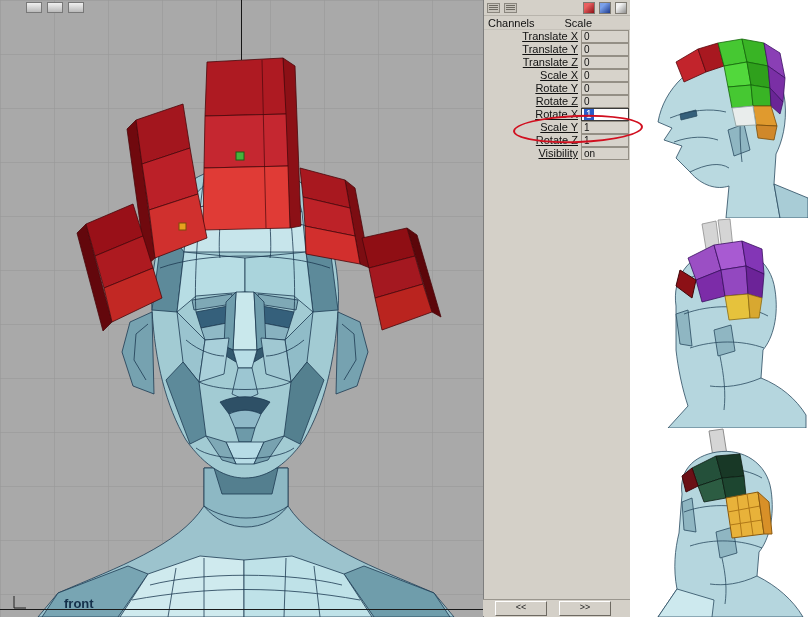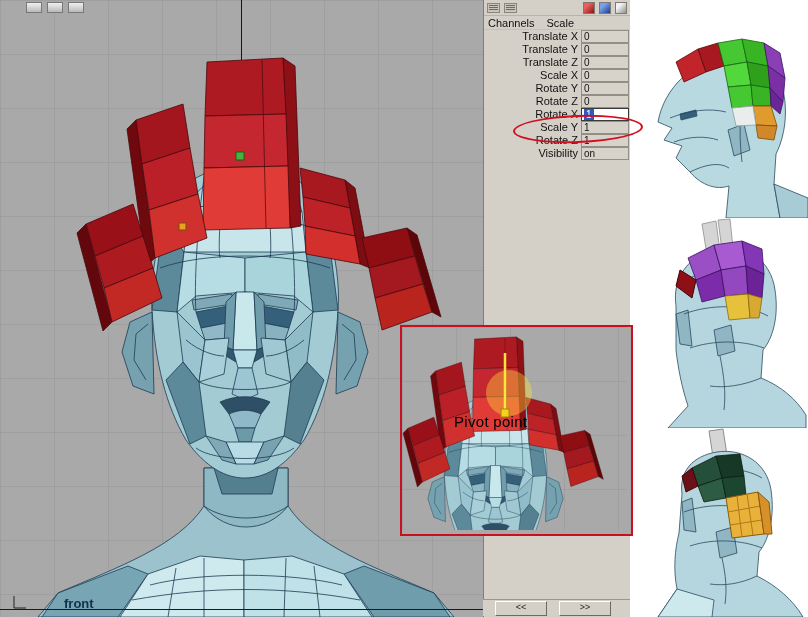--- a/index.html
+++ b/index.html
@@ -15,26 +15,26 @@
   
   .panel{position:absolute;left:483px;top:0;width:147px;height:617px;background:#d4d0c8;border-left:1px solid #7d7d7d;box-sizing:border-box;}
   .panel-top{height:13px;display:flex;align-items:center;padding:1px 3px;gap:4px;border-bottom:1px solid #b8b4ac;}
   .mini{width:11px;height:8px;border:1px solid #8a867e;background:#c9c5bd;position:relative;}
   .mini::before{content:"";position:absolute;left:1px;right:1px;top:1px;border-top:1px solid #6e6a62;box-shadow:0 2px 0 #6e6a62,0 4px 0 #6e6a62;}
   .spacer{flex:1;}
   .tool{width:10px;height:10px;border:1px solid #7e7a72;}
   .tool.red{background:linear-gradient(135deg,#e86060 30%,#8c1016);}
   .tool.blue{background:linear-gradient(135deg,#7aa0ea 30%,#1c3a8c);}
   .tool.gray{background:linear-gradient(135deg,#f2f2f2 30%,#8f8f8f);}
-  .menu-row{display:flex;gap:12px;height:13px;align-items:center;padding:0 4px;font-size:11px;color:#111;border-bottom:1px solid #c6c2ba;}
+  .menu-row{display:flex;gap:30px;height:13px;align-items:center;padding:0 4px;font-size:11px;color:#111;border-bottom:1px solid #c6c2ba;}
   .menu-item{cursor:default;}
   .group-name{font-weight:bold;font-size:11px;padding:4px 4px 3px;color:#000;}
   .rows{margin-top:0;}
   .row{display:flex;height:13px;align-items:center;}
-  .row .lbl{width:94px;text-align:right;font-size:11px;line-height:13px;padding-right:3px;color:#111;white-space:nowrap;}
+  .row .lbl{width:94px;text-align:right;font-size:11px;line-height:13px;padding-right:3px;color:#111;white-space:nowrap;text-decoration:underline;}
   .row .val{width:44px;height:11px;font-size:10px;line-height:11px;padding-left:2px;border:1px solid #948f85;background:#d7d3cb;color:#111;}
   .row .val.sel{background:#fff;border:1px solid #3a3a3a;}
   .row .val.sel span{background:#2a5cc8;color:#fff;padding:0 2px;}
   .ellipse{position:absolute;left:513px;top:115px;width:126px;height:24px;border:2px solid #d10f1f;border-radius:50%;transform:rotate(-2deg);z-index:9;pointer-events:none;}
   .pager{position:absolute;left:483px;top:599px;width:147px;height:17px;border-top:1px solid #9a968e;background:#d4d0c8;display:flex;align-items:center;padding:0 12px;gap:12px;box-sizing:border-box;z-index:3;}
   .pbtn{width:50px;height:13px;font-size:9px;line-height:11px;text-align:center;background:#d4d0c8;border:1px solid;border-color:#ffffff #6e6a62 #6e6a62 #ffffff;color:#222;cursor:pointer;}
 
   
   .inset{position:absolute;left:400px;top:325px;width:229px;height:207px;border:2px solid #c81020;background:#a9a9a9;z-index:7;box-sizing:content-box;}
   .inset-caption{position:absolute;left:52px;top:86px;font-size:15px;color:#000;z-index:3;letter-spacing:0.3px;}
@@ -293,29 +293,14 @@
       </g>
       <path d="M52 48 L62 40 L68 58 L56 64 Z" fill="#6b1016" stroke="#400508"></path>
       <g>
         <path d="M96 70 L128 64 L134 106 L102 110 Z" fill="#e8b23a" stroke="#8a5a10"></path>
         <path d="M107 68 L112 109 M117 66 L123 107 M98 84 L130 78 M100 97 L132 92" stroke="#b07818" fill="none"></path>
         <path d="M128 64 L139 74 L142 106 L134 106 Z" fill="#d89028" stroke="#8a5a10"></path>
       </g>
     </svg>
   </div>
 
-  <div class="inset">
-    <svg width="225" height="203" viewBox="0 0 225 203">
-      <rect width="225" height="203" fill="#a9a9a9"></rect>
-      <rect width="225" height="203" fill="url(#grid)"></rect>
-      <g transform="scale(0.55) translate(-75,-40)">
-        <use href="#headfull"></use>
-      </g>
-      <g>
-        <circle cx="107" cy="66" r="23" fill="#ffe63c" fill-opacity="0.38"></circle>
-        <line x1="103" y1="26" x2="103" y2="90" stroke="#ffe63c" stroke-width="2.5"></line>
-        <rect x="99" y="82" width="8" height="8" fill="#f5d21e" stroke="#a08606"></rect>
-      </g>
-    </svg>
-    <div class="inset-caption">Pivot point</div>
-  </div>
 
 </div>
 
 </body></html>

